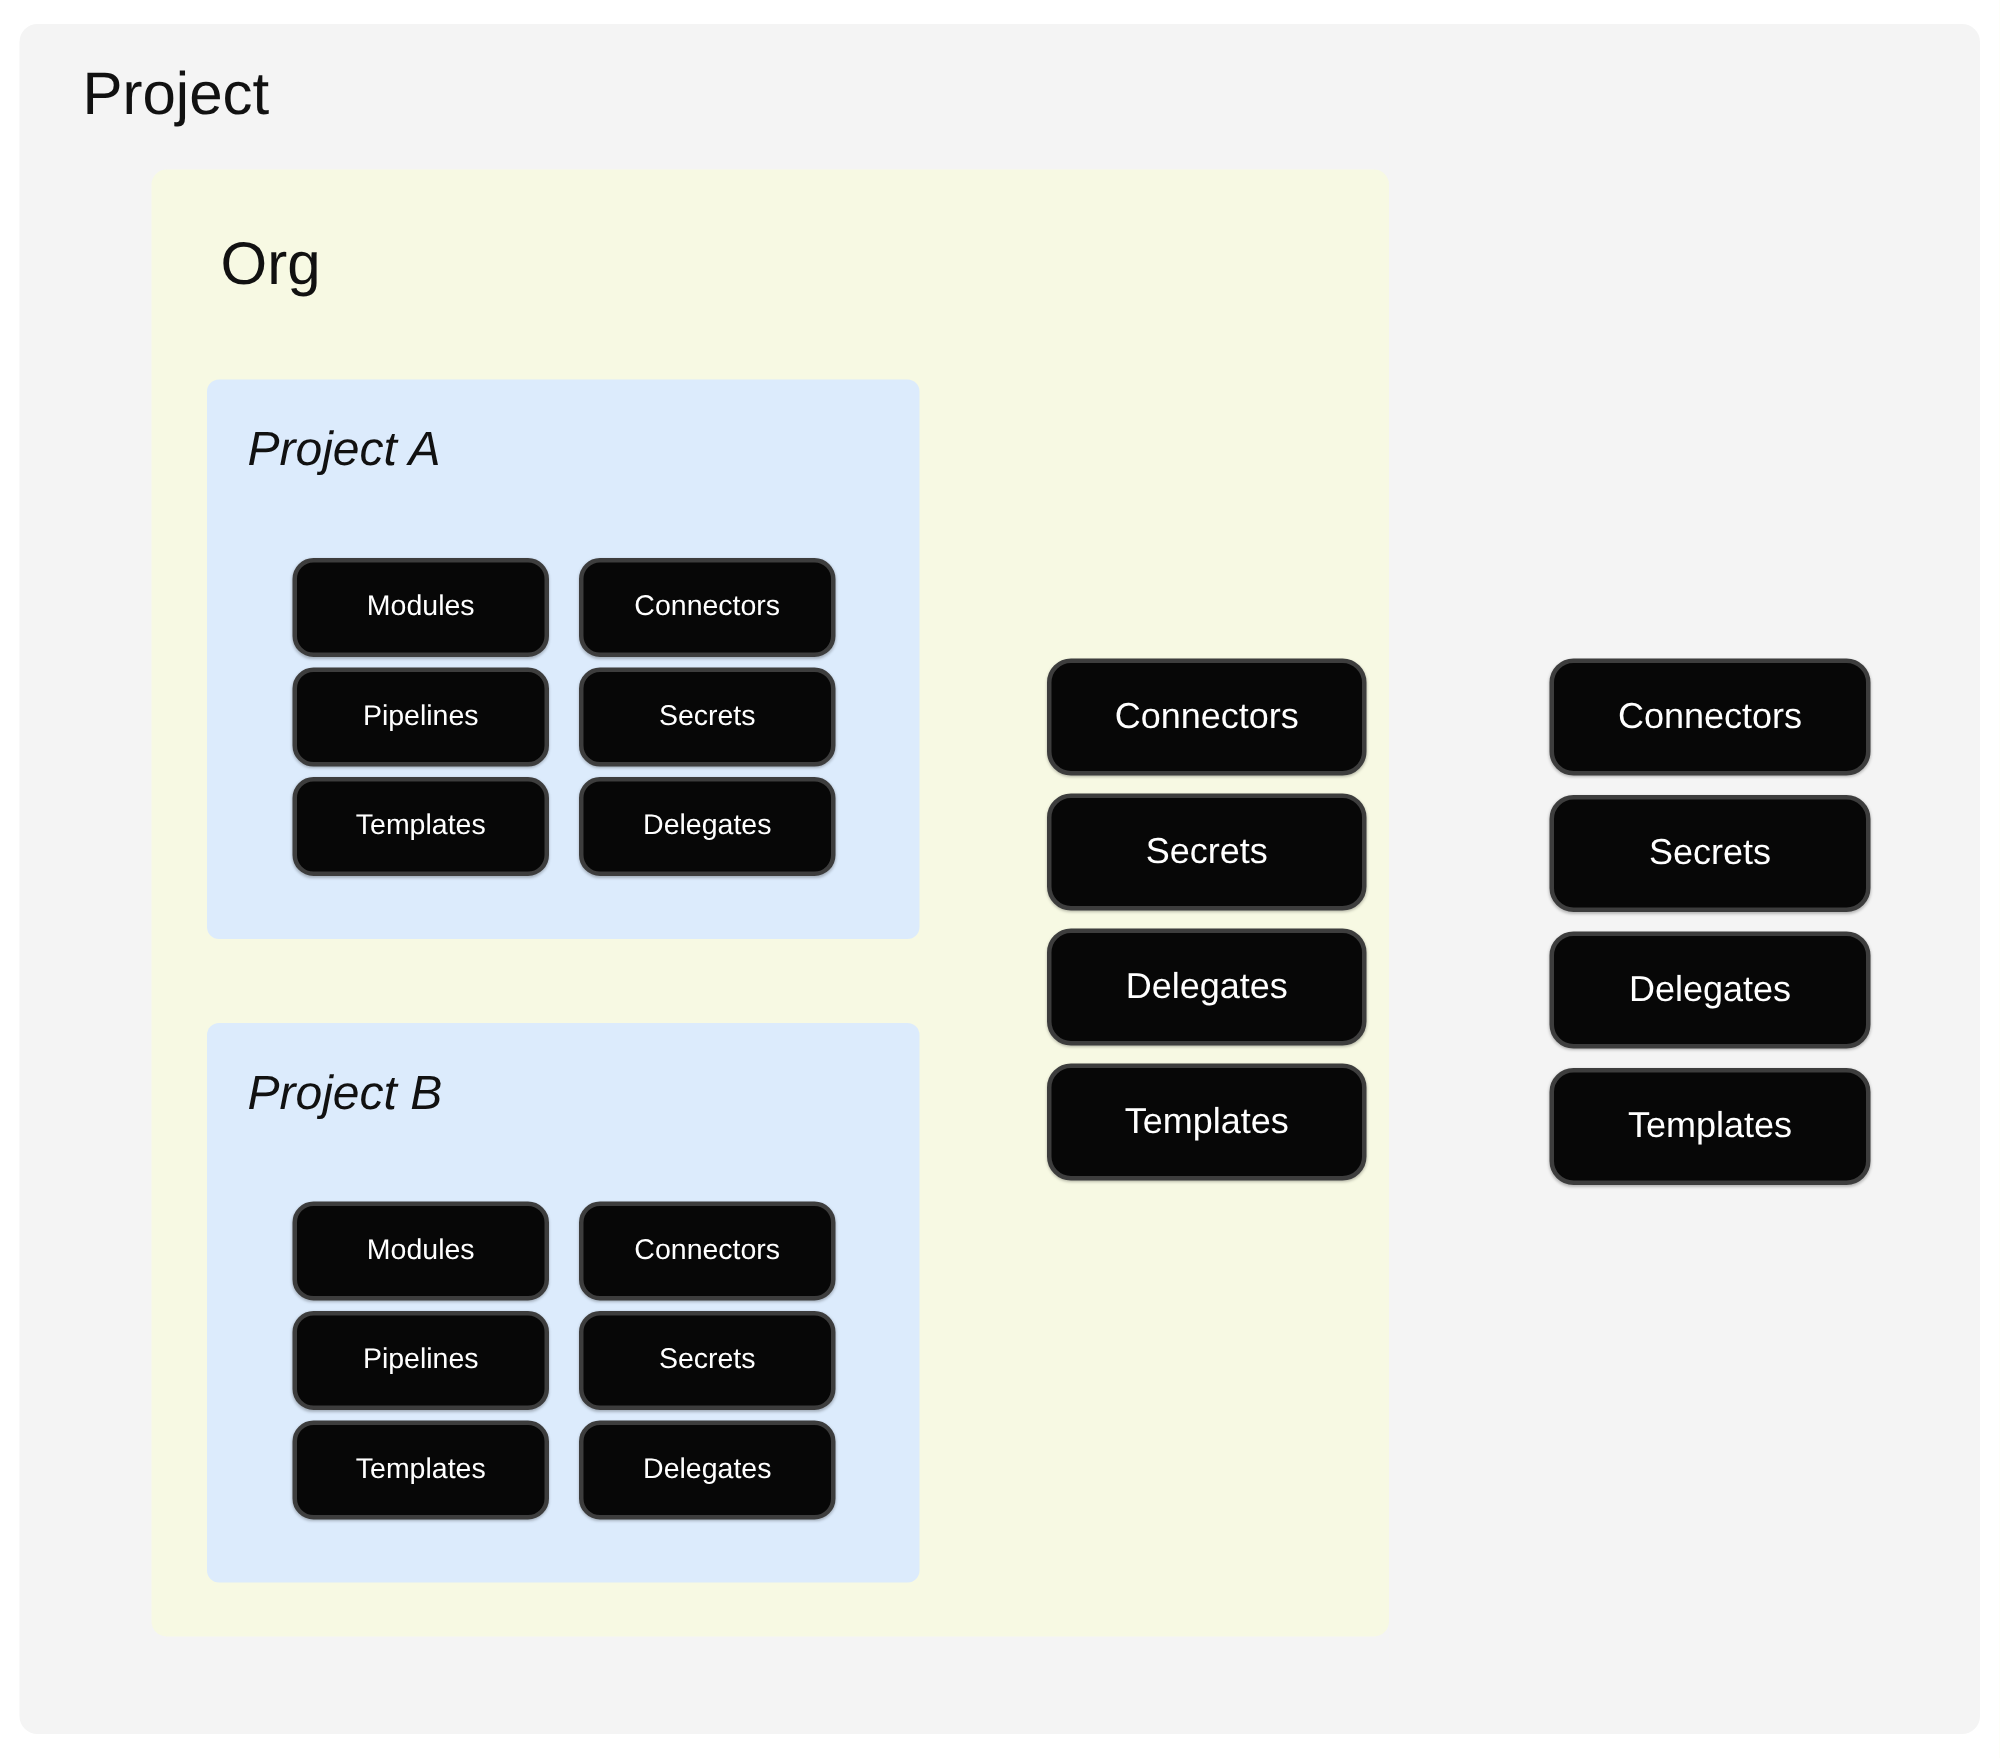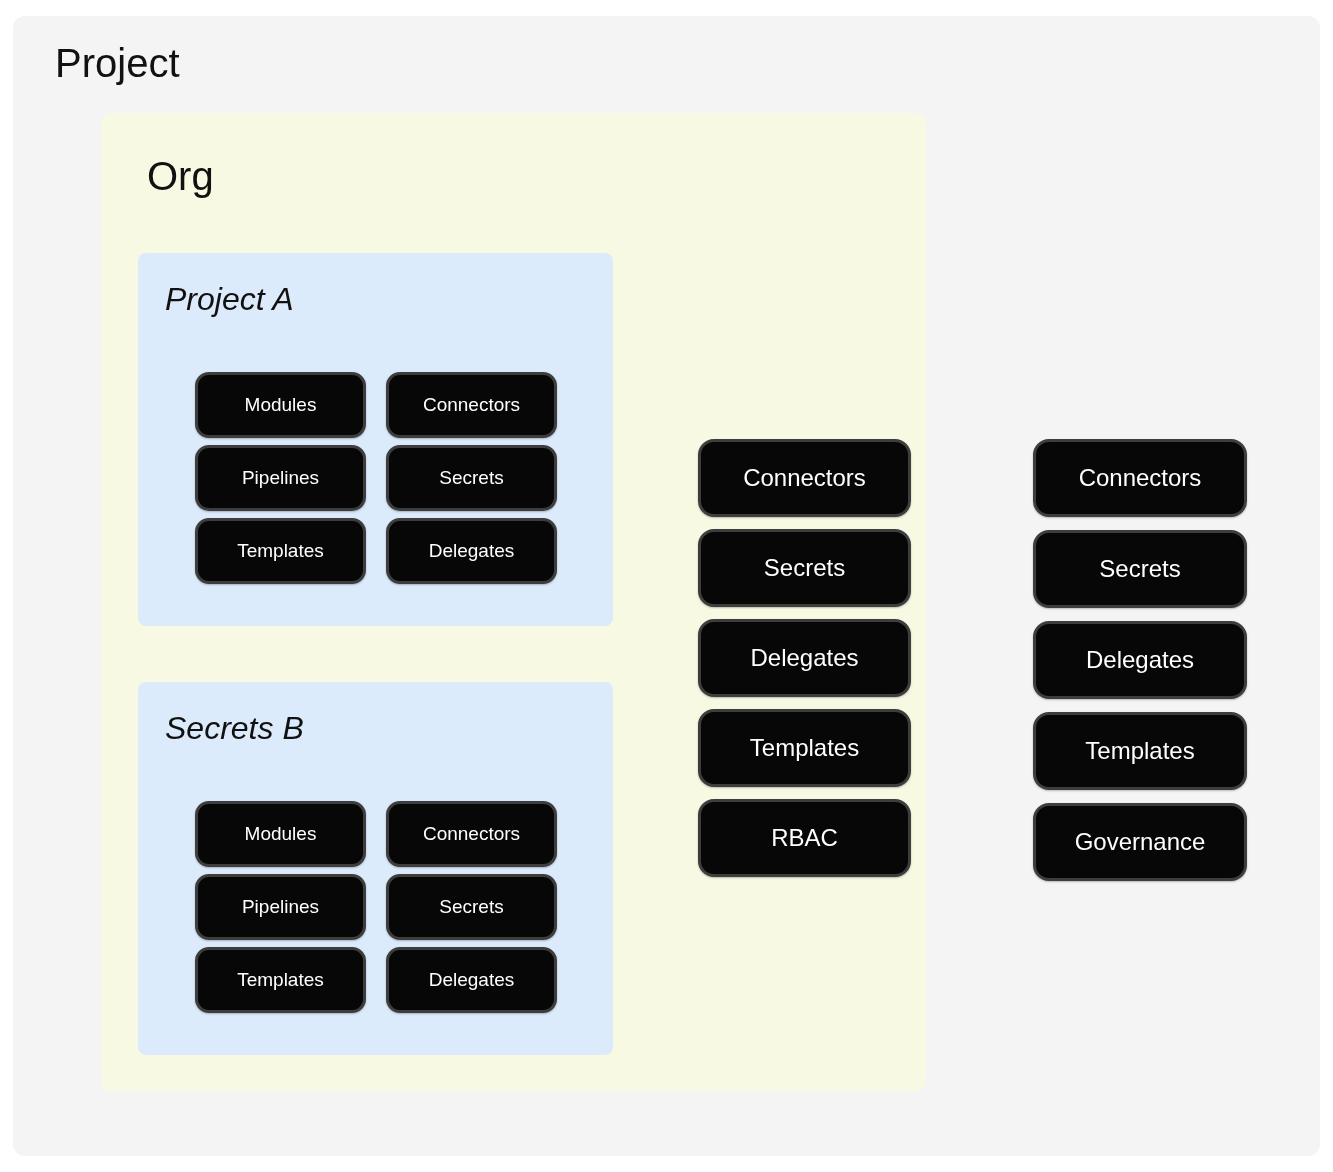--- a/index.html
+++ b/index.html
@@ -100,40 +100,38 @@
         <div class="pill">Modules</div>
         <div class="pill">Connectors</div>
         <div class="pill">Pipelines</div>
         <div class="pill">Secrets</div>
         <div class="pill">Templates</div>
         <div class="pill">Delegates</div>
       </div>
     </div>
 
     <div class="project-card b">
-      <div class="project-title">Secrets B</div>
+      <div class="project-title">Project B</div>
       <div class="project-pills">
         <div class="pill">Modules</div>
         <div class="pill">Connectors</div>
         <div class="pill">Pipelines</div>
         <div class="pill">Secrets</div>
         <div class="pill">Templates</div>
         <div class="pill">Delegates</div>
       </div>
     </div>
 
     <div class="org-pills">
       <div class="pill">Connectors</div>
       <div class="pill">Secrets</div>
       <div class="pill">Delegates</div>
       <div class="pill">Templates</div>
-      <div class="pill">RBAC</div>
     </div>
   </div>
 
   <div class="account-pills">
     <div class="pill">Connectors</div>
     <div class="pill">Secrets</div>
     <div class="pill">Delegates</div>
     <div class="pill">Templates</div>
-    <div class="pill">Governance</div>
   </div>
 </div>
 
 </body></html>

